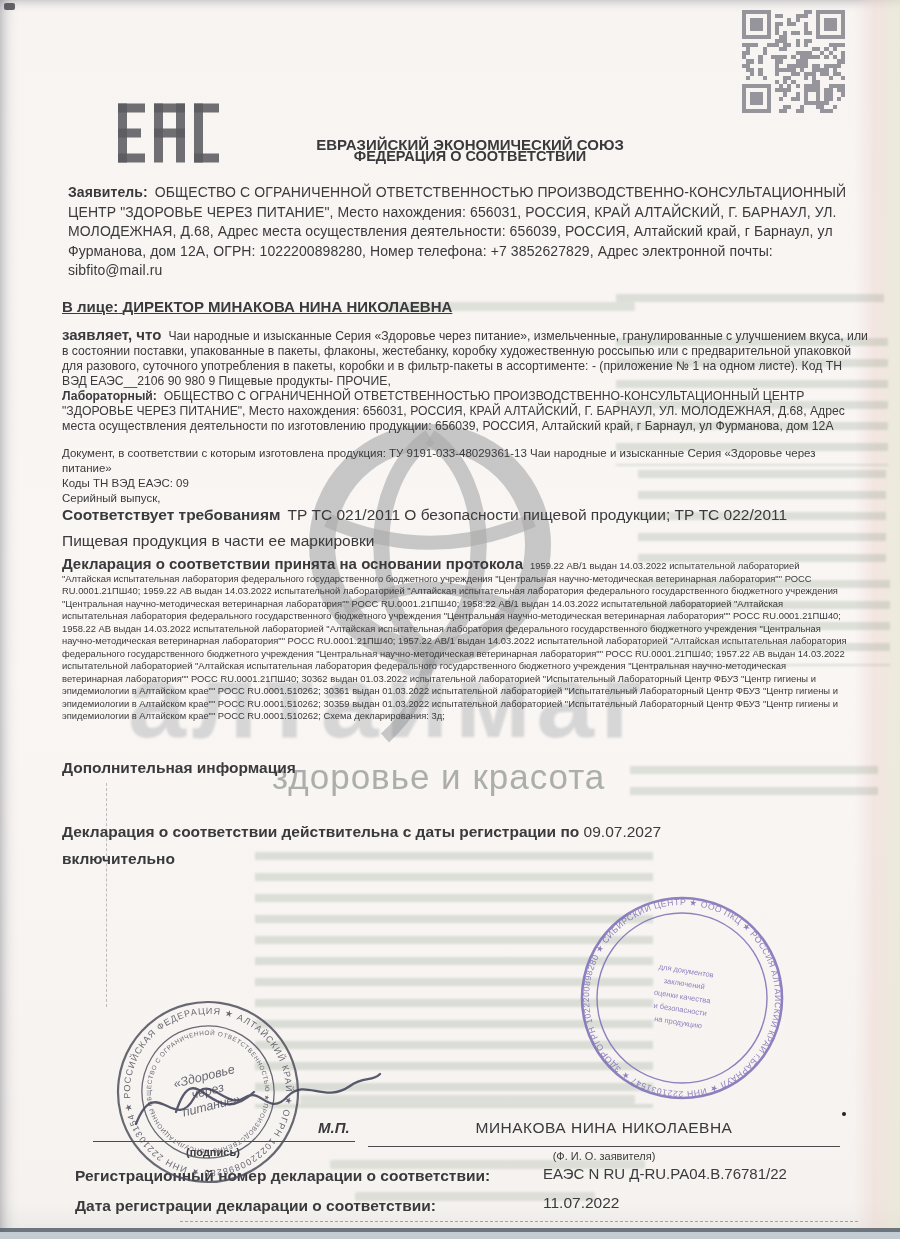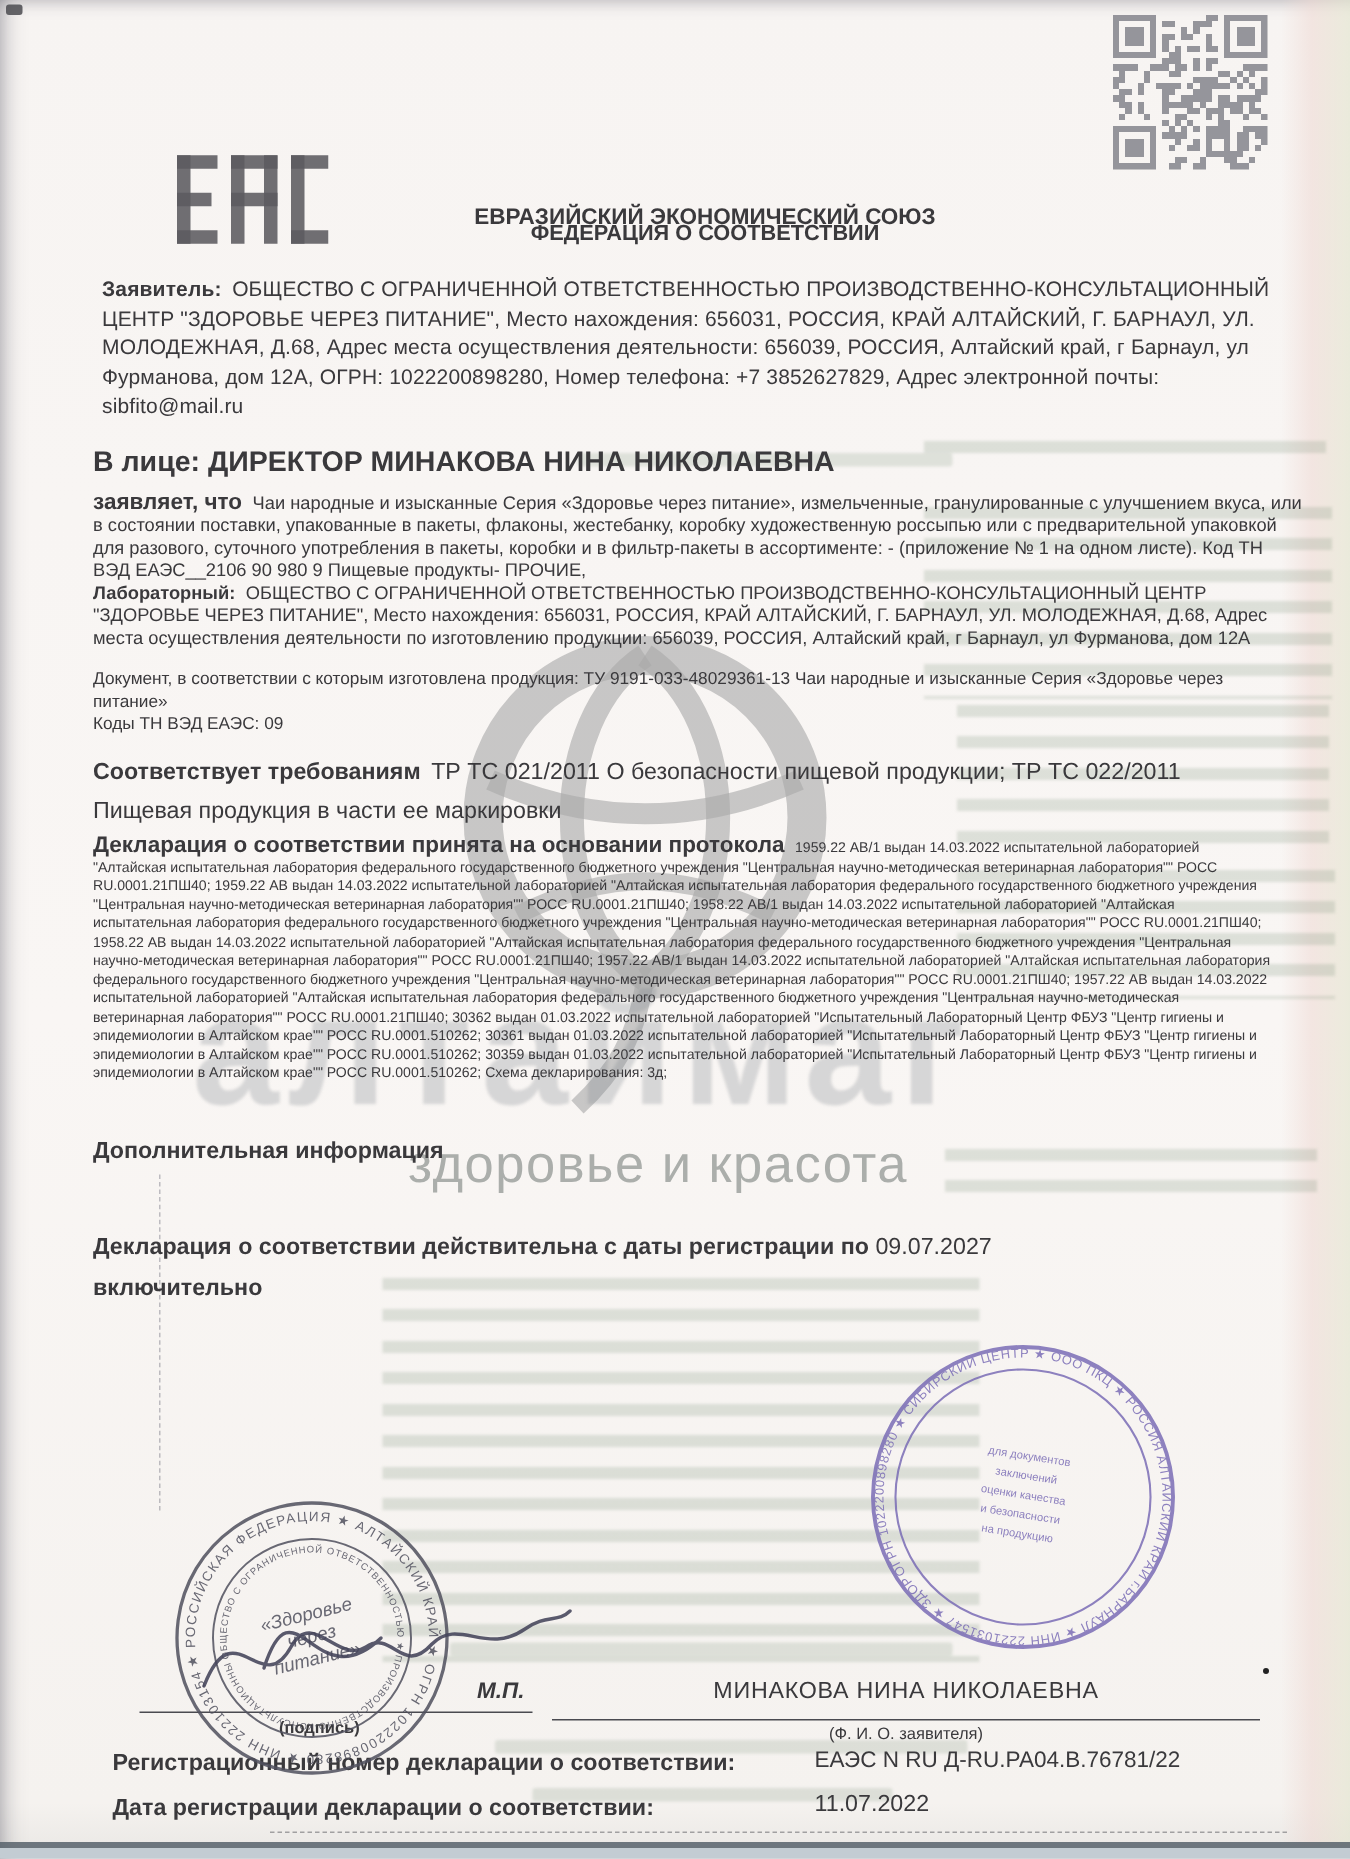--- a/index.html
+++ b/index.html
@@ -288,35 +288,36 @@
       </g>
   </svg>
 
   <div class="abs b" style="left:240px;top:116px;width:460px;text-align:center;font-size:15px;z-index:3;margin-top:20px;">ЕВРАЗИЙСКИЙ ЭКОНОМИЧЕСКИЙ СОЮЗ</div>
   <div class="abs b" style="left:240px;top:148px;width:460px;text-align:center;font-size:14.5px;z-index:3;">ФЕДЕРАЦИЯ О СООТВЕТСТВИИ</div>
 
   <div class="abs doc-par" style="left:68px;top:183px;width:800px;z-index:3;">
     <span class="lbl">Заявитель:</span><span>ОБЩЕСТВО С ОГРАНИЧЕННОЙ ОТВЕТСТВЕННОСТЬЮ ПРОИЗВОДСТВЕННО-КОНСУЛЬТАЦИОННЫЙ ЦЕНТР "ЗДОРОВЬЕ ЧЕРЕЗ ПИТАНИЕ", Место нахождения: 656031, РОССИЯ, КРАЙ АЛТАЙСКИЙ, Г. БАРНАУЛ, УЛ. МОЛОДЕЖНАЯ, Д.68, Адрес места осуществления деятельности: 656039, РОССИЯ, Алтайский край, г Барнаул, ул Фурманова, дом 12А, ОГРН: 1022200898280, Номер телефона: +7 3852627829, Адрес электронной почты: sibfito@mail.ru</span>
   </div>
 
-  <div class="abs b" style="left:62px;top:298px;font-size:19px;z-index:3;">
+  <div class="abs b" style="left:62px;top:298px;font-size:15px;z-index:3;text-decoration:underline;">
     <span>В лице:</span>
     <span>ДИРЕКТОР МИНАКОВА НИНА НИКОЛАЕВНА</span>
   </div>
 
   <div class="abs" style="left:62px;top:327px;width:806px;font-size:12.2px;line-height:15px;z-index:3;">
     <span class="lbl" style="font-size:15px;">заявляет, что</span><span>Чаи народные и изысканные Серия «Здоровье через питание», измельченные, гранулированные с улучшением вкуса, или в состоянии поставки, упакованные в пакеты, флаконы, жестебанку, коробку художественную россыпью или с предварительной упаковкой для разового, суточного употребления в пакеты, коробки и в фильтр-пакеты в ассортименте: - (приложение № 1 на одном листе). Код ТН ВЭД ЕАЭС__2106 90 980 9   Пищевые продукты- ПРОЧИЕ,</span>
     <div>
       <span class="lbl">Лабораторный:</span><span>ОБЩЕСТВО С ОГРАНИЧЕННОЙ ОТВЕТСТВЕННОСТЬЮ ПРОИЗВОДСТВЕННО-КОНСУЛЬТАЦИОННЫЙ ЦЕНТР "ЗДОРОВЬЕ ЧЕРЕЗ ПИТАНИЕ", Место нахождения: 656031, РОССИЯ, КРАЙ АЛТАЙСКИЙ, Г. БАРНАУЛ, УЛ. МОЛОДЕЖНАЯ, Д.68, Адрес места осуществления деятельности по изготовлению продукции: 656039, РОССИЯ, Алтайский край, г Барнаул, ул Фурманова, дом 12А</span>
     </div>
   </div>
 
   <div class="abs" style="left:62px;top:446px;width:806px;font-size:11.5px;line-height:15px;z-index:3;">
     <div>Документ, в соответствии с которым изготовлена продукция: ТУ 9191-033-48029361-13 Чаи народные и изысканные Серия «Здоровье через питание»</div>
     <div>Коды ТН ВЭД ЕАЭС: 09</div>
+    <div>Серийный выпуск,</div>
   </div>
 
   <div class="abs" style="left:62px;top:502px;width:790px;font-size:15.5px;line-height:26px;z-index:3;">
     <span class="lbl">Соответствует требованиям</span><span>ТР ТС 021/2011 О безопасности пищевой продукции; ТР ТС 022/2011 Пищевая продукция в части ее маркировки</span>
   </div>
 
   <div class="abs" style="left:62px;top:558px;width:786px;font-size:9.4px;line-height:12.5px;z-index:3;">
     <span class="lbl" style="font-size:15px;">Декларация о соответствии принята на основании протокола</span><span>1959.22 АВ/1 выдан 14.03.2022  испытательной лабораторией "Алтайская испытательная лаборатория федерального государственного бюджетного учреждения "Центральная научно-методическая ветеринарная лаборатория"" РОСС RU.0001.21ПШ40; 1959.22 АВ выдан 14.03.2022  испытательной лабораторией "Алтайская испытательная лаборатория федерального государственного бюджетного учреждения "Центральная научно-методическая ветеринарная лаборатория"" РОСС RU.0001.21ПШ40; 1958.22 АВ/1 выдан 14.03.2022  испытательной лабораторией "Алтайская испытательная лаборатория федерального государственного бюджетного учреждения "Центральная научно-методическая ветеринарная лаборатория"" РОСС RU.0001.21ПШ40; 1958.22 АВ выдан 14.03.2022  испытательной лабораторией "Алтайская испытательная лаборатория федерального государственного бюджетного учреждения "Центральная научно-методическая ветеринарная лаборатория"" РОСС RU.0001.21ПШ40; 1957.22 АВ/1 выдан 14.03.2022  испытательной лабораторией "Алтайская испытательная лаборатория федерального государственного бюджетного учреждения "Центральная научно-методическая ветеринарная лаборатория"" РОСС RU.0001.21ПШ40; 1957.22 АВ выдан 14.03.2022  испытательной лабораторией "Алтайская испытательная лаборатория федерального государственного бюджетного учреждения "Центральная научно-методическая ветеринарная лаборатория"" РОСС RU.0001.21ПШ40; 30362 выдан 01.03.2022  испытательной лабораторией "Испытательный Лабораторный Центр ФБУЗ "Центр гигиены и эпидемиологии в Алтайском крае"" РОСС RU.0001.510262; 30361 выдан 01.03.2022  испытательной лабораторией "Испытательный Лабораторный Центр ФБУЗ "Центр гигиены и эпидемиологии в Алтайском крае"" РОСС RU.0001.510262; 30359 выдан 01.03.2022  испытательной лабораторией "Испытательный Лабораторный Центр ФБУЗ "Центр гигиены и эпидемиологии в Алтайском крае"" РОСС RU.0001.510262; Схема декларирования: 3д;</span>
   </div>
 

